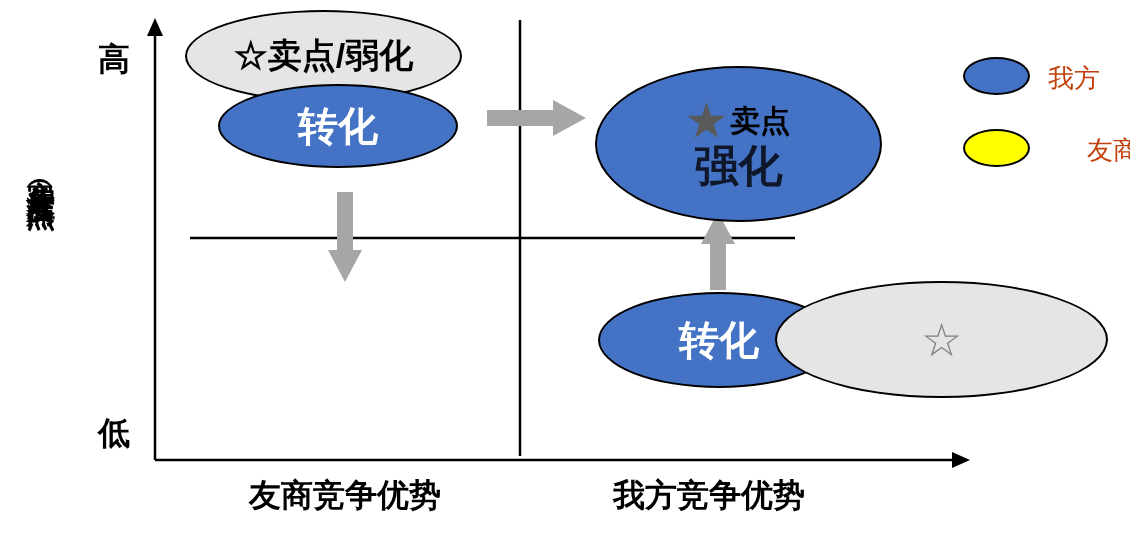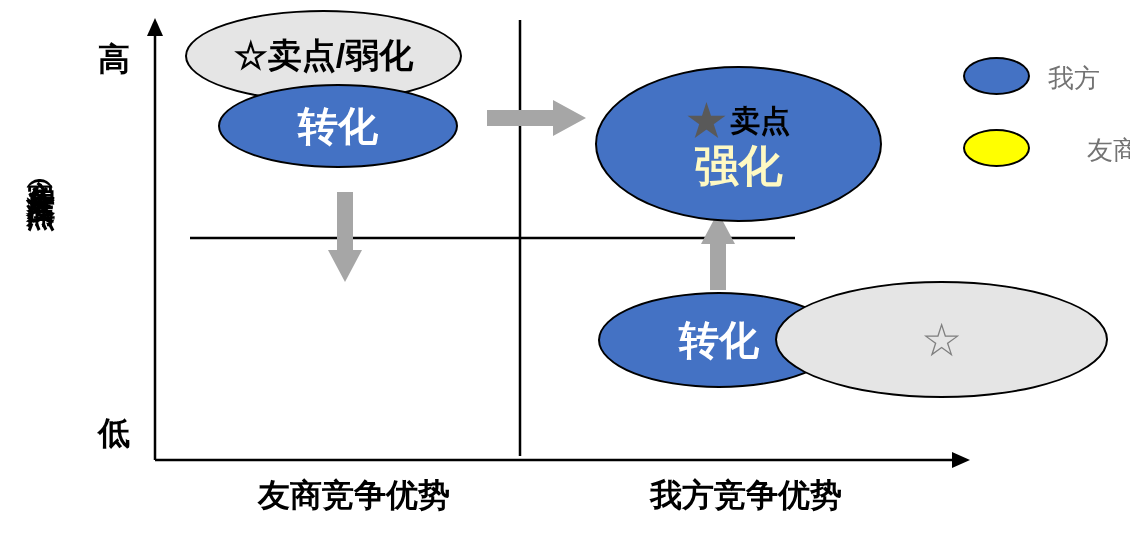--- a/index.html
+++ b/index.html
@@ -28,21 +28,21 @@
   }
   .blue   { background: #4472C4; color: #ffffff; font-weight: bold; }
   .yellow { background: #e5e5e5; color: #000000; font-weight: bold; }
 
   .tl-yellow { left: 185px; top: 10px;  width: 277px; height: 92px;  font-size: 34px; }
   .tl-blue   { left: 218px; top: 84px;  width: 240px; height: 84px;  font-size: 40px; }
 
   .tr-blue   { left: 595px; top: 66px;  width: 287px; height: 156px; flex-direction: column; }
   .tr-tag    { display: flex; align-items: center; gap: 4px; font-size: 30px; color: #000; font-weight: bold; line-height: 1.1; }
   .tr-tag .star { font-size: 44px; color: #595959; line-height: 1; }
-  .tr-main   { font-size: 44px; color: #fef9c3; font-weight: bold; line-height: 1.05; }
+  .tr-main   { font-size: 44px; color: #0f172a; font-weight: bold; line-height: 1.05; }
 
   .bl-blue   { left: 262px; top: 305px; width: 176px; height: 70px;  font-size: 24px; }
   .br-blue   { left: 598px; top: 292px; width: 242px; height: 96px;  font-size: 40px; }
 
   .br-yellow { left: 775px; top: 281px; width: 333px; height: 117px; font-size: 34px; gap: 8px; }
   .br-yellow .star { font-size: 46px; color: #7f7f7f; font-weight: normal; line-height: 1; }
 
   .tick { position: absolute; font-size: 32px; font-weight: bold; color: #000; }
   .tick-high { left: 98px; top: 38px; }
   .tick-low  { left: 98px; top: 412px; }
@@ -50,33 +50,33 @@
   .y-title {
     position: absolute; left: 24px; top: 156px; height: 178px;
     writing-mode: vertical-rl; text-orientation: mixed;
     font-size: 29px; font-weight: bold; letter-spacing: 3px; line-height: 1.15;
     color: #000;
   }
 
   .x-label {
     position: absolute; top: 474px;
     font-size: 32px; font-weight: bold; color: #000;
-    transform: translateX(-50%); white-space: nowrap; margin-left: 9px;
+    transform: translateX(-50%); white-space: nowrap;
   }
   .x-left  { left: 345px; }
-  .x-right { left: 737px; }
+  .x-right { left: 709px; }
 
   .legend-swatch {
     position: absolute; width: 67px; height: 38px;
     border: 2.5px solid #000; border-radius: 50%;
   }
   .legend-swatch.ours { left: 963px; top: 57px;  background: #4472C4; }
   .legend-swatch.comp { left: 963px; top: 129px; background: #FFFF00; }
   .legend-label {
-    position: absolute; font-size: 26px; color: #737373; white-space: nowrap; text-align: right;
+    position: absolute; font-size: 26px; color: #c2410c; white-space: nowrap; text-align: right;
   }
   .legend-label.ours { left: 1048px; top: 61px; }
   .legend-label.comp { left: 1039px; top: 133px; margin-left: 48px; }
 </style>
 </head>
 <body>
 
 <div class="stage">
 
   <svg class="overlay" width="1130" height="543" viewBox="0 0 1130 543">

